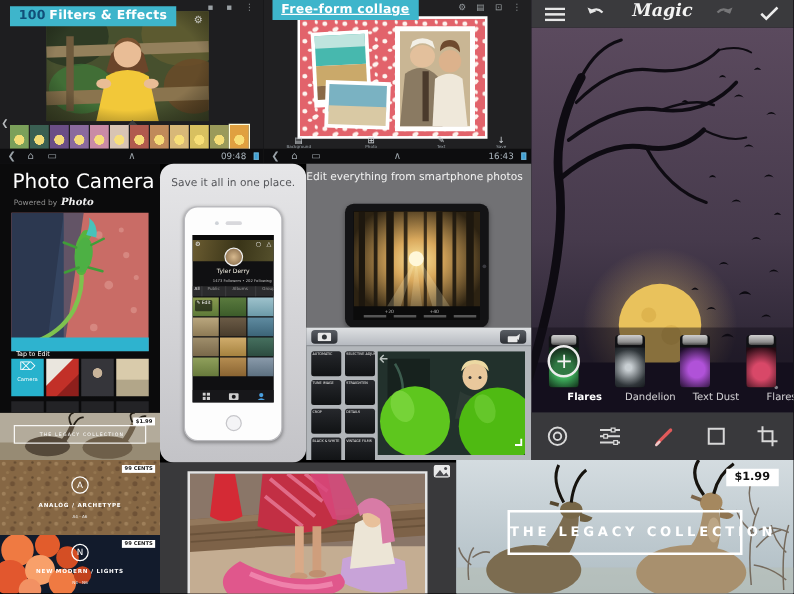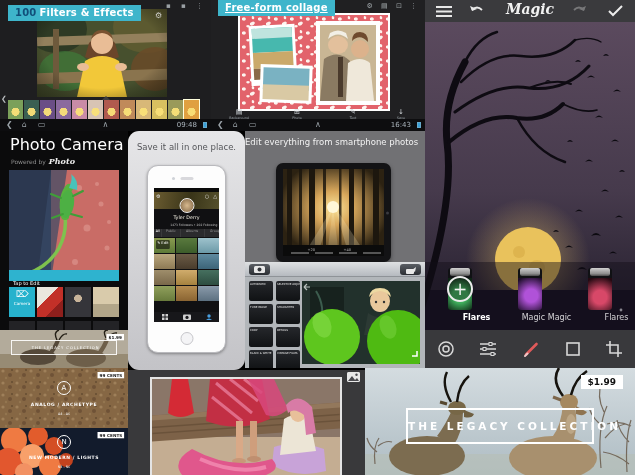--- a/index.html
+++ b/index.html
@@ -416,25 +416,32 @@
     <div class="brushes">
       <div class="brush">
         <div class="bottle b0">
             <div class="fill"></div>
             <div class="cap"></div>
           </div>
         <div class="plus-ring"><span>+</span></div>
         <div class="brush-label sel">Flares</div>
       </div>
       <div class="brush">
+        <div class="bottle b2">
+            <div class="fill"></div>
+            <div class="cap"></div>
+          </div>
+        <div class="brush-label">Dandelion</div>
+      </div>
+      <div class="brush">
         <div class="bottle b3">
             <div class="fill"></div>
             <div class="cap"></div>
           </div>
-        <div class="brush-label">Magic Magic</div>
+        <div class="brush-label">Text Dust</div>
       </div>
       <div class="brush">
         <div class="bottle b4">
             <div class="fill"></div>
             <div class="cap"></div>
           </div>
         <div class="brush-label">Flares</div>
       </div>
     </div>
 

